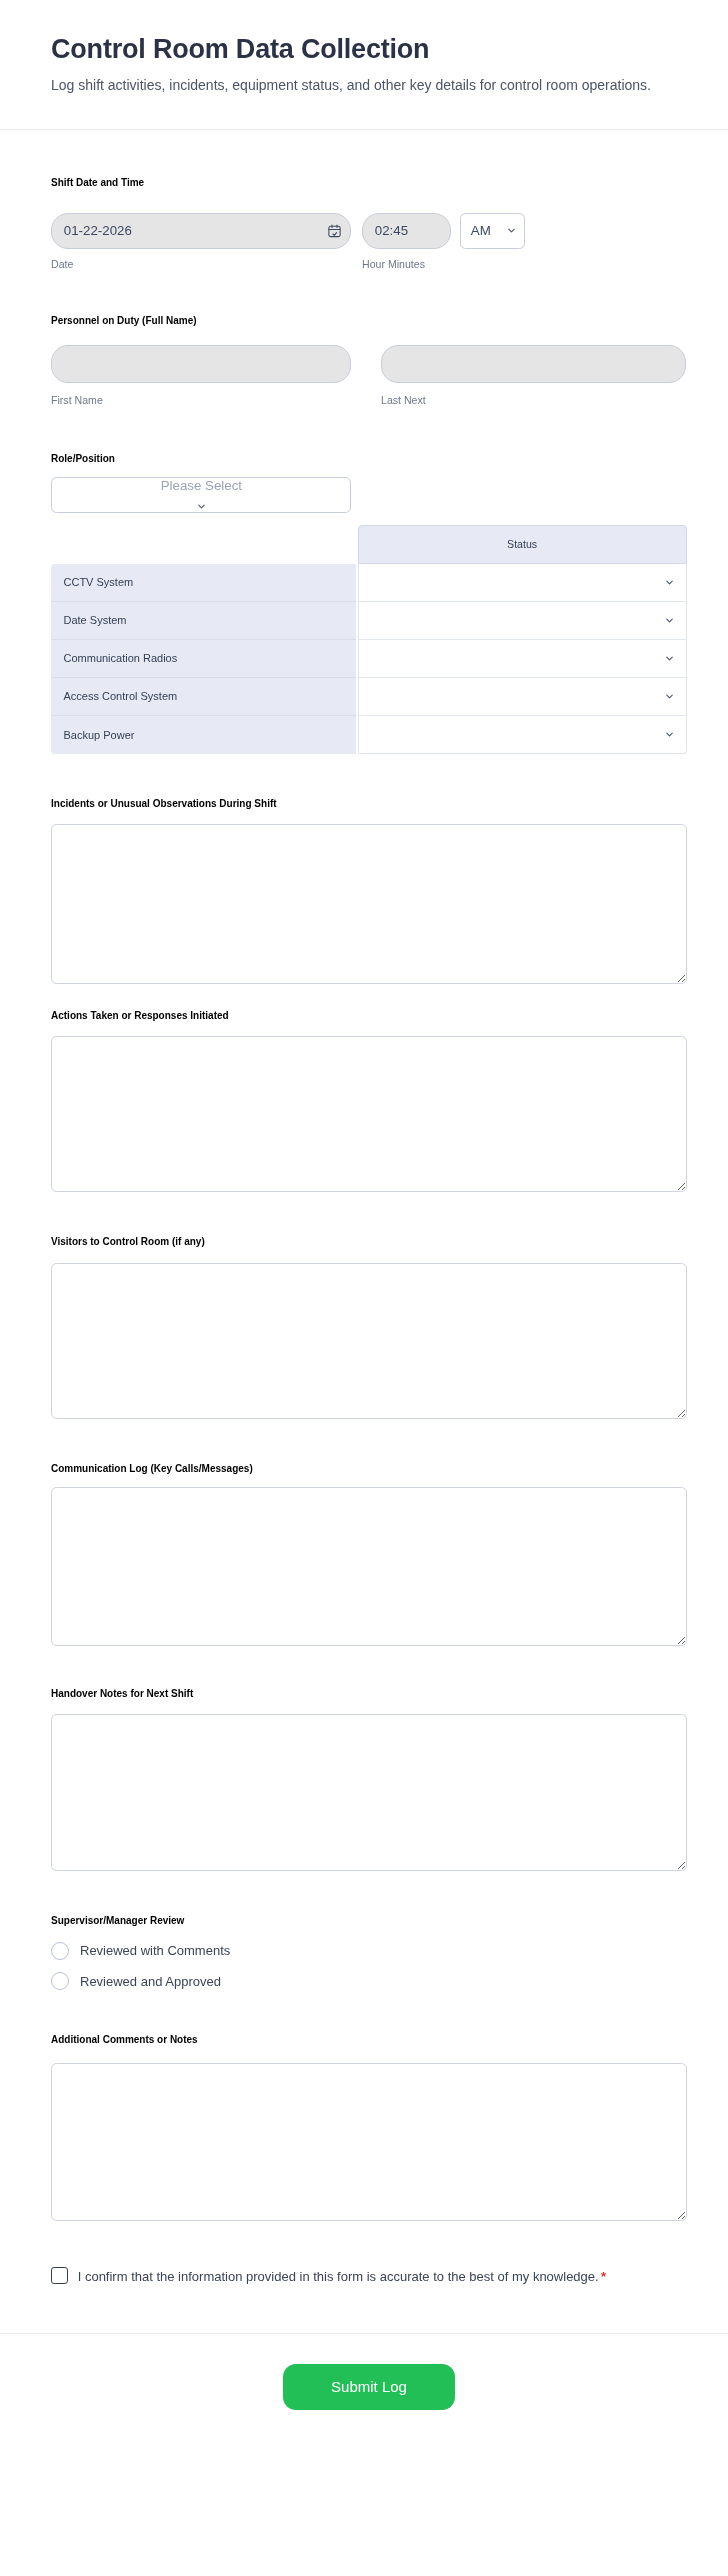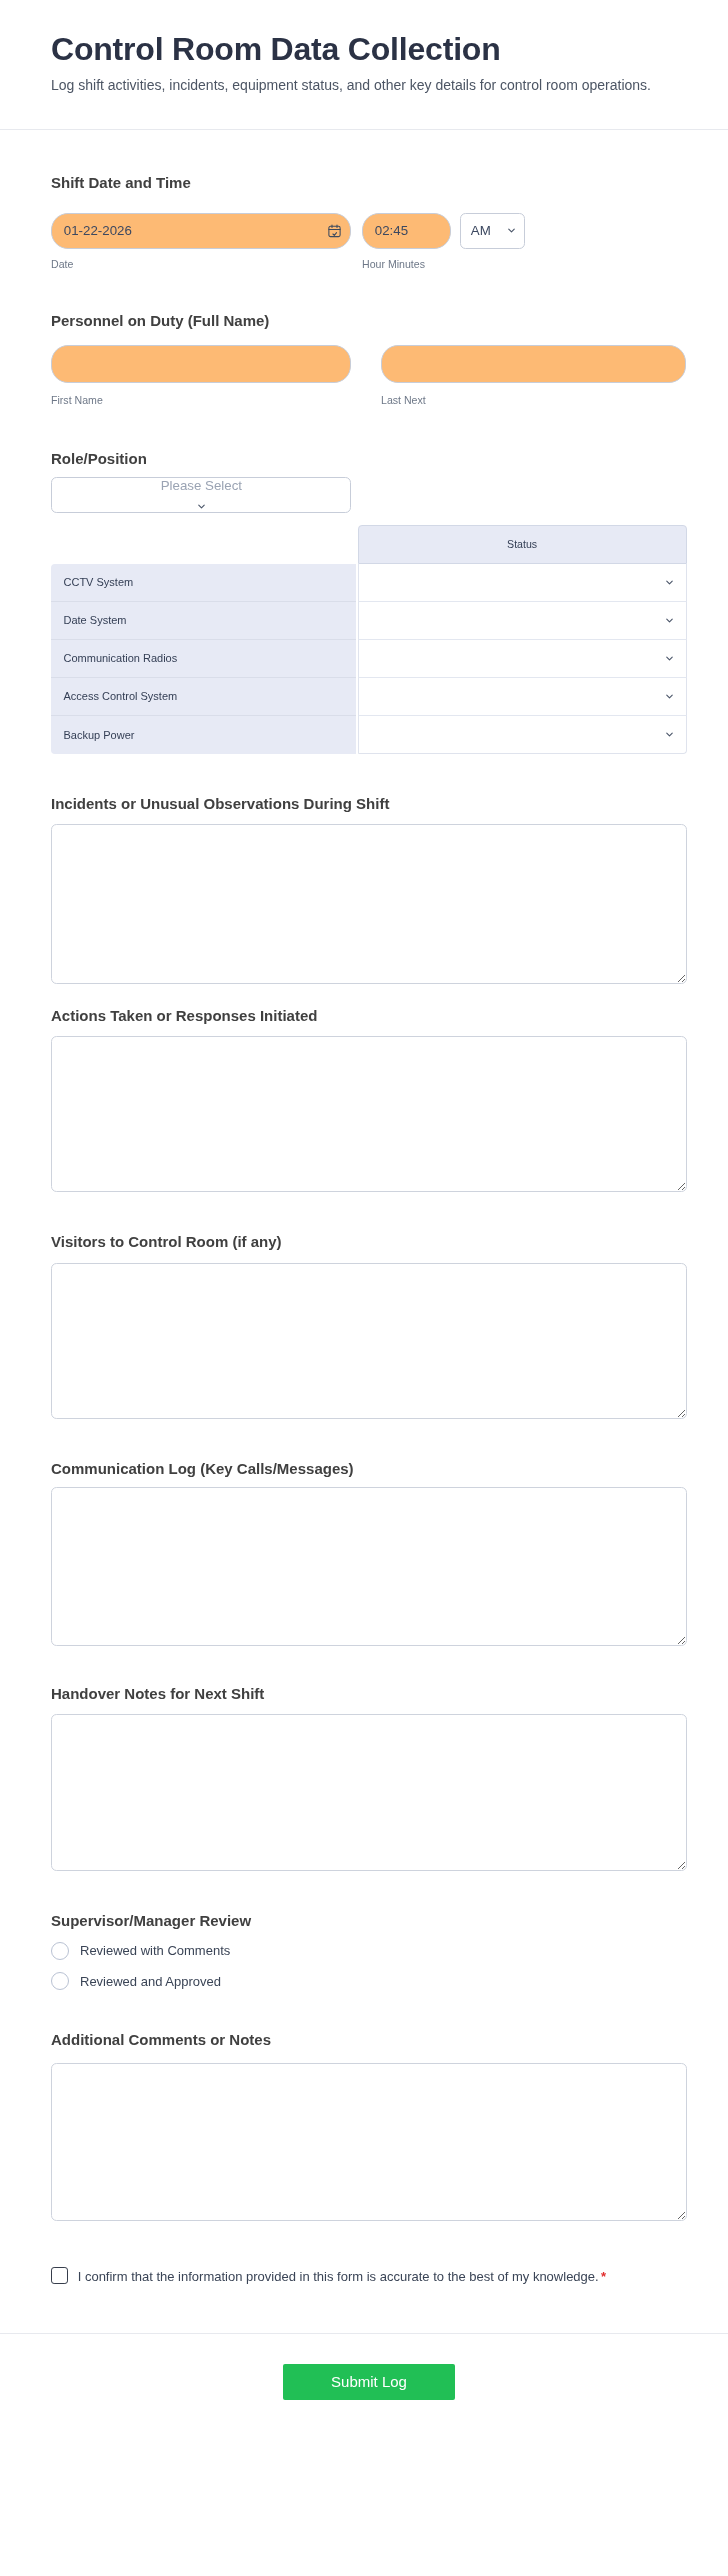--- a/index.html
+++ b/index.html
@@ -5,52 +5,52 @@
   * { box-sizing: border-box; margin: 0; padding: 0; }
   html, body { background: #ffffff; }
   body {
     width: 729px;
     font-family: "Liberation Sans", sans-serif;
     color: #3a4456;
   }
   .form-wrap { padding: 33px 42px 39px 51px; }
 
   h1.page-title {
-    font-size: 32px;
+    font-size: 27px;
     line-height: 33px;
     font-weight: 700;
     color: #2b3245;
     letter-spacing: -0.2px;
   }
   .page-subtitle {
     margin-top: 6px;
     font-size: 14px;
     line-height: 26px;
     color: #4c5564;
     max-width: 623px;
   }
   hr.divider {
     border: none;
     border-top: 0.8px solid #e7e9ee;
     margin-left: -51px;
     margin-right: -42px;
   }
   .section-label {
-    font-size: 15px;
+    font-size: 10px;
     line-height: 16.5px;
     font-weight: 600;
-    color: #404040;
+    color: #000000;
   }
 
   
   .ctl-row { display: flex; align-items: flex-start; }
   .txt-input {
     border: 0.8px solid #c7cdd9;
     border-radius: 17px;
-    background: #fdba74;
+    background: #e5e5e5;
     font-family: "Liberation Sans", sans-serif;
     font-size: 13.3px;
     color: #3c4860;
     outline: none;
   }
   .input-wrap { position: relative; }
   .cal-icon { position: absolute; right: 9.4px; top: 50%; transform: translateY(-50%); display: flex; }
 
   .date-input { width: 300px; height: 36px; padding: 0 33px 0 11.8px; }
   .time-input { width: 89px; height: 36px; padding: 0 7.8px 0 11.8px; margin-left: 11px; }
@@ -139,23 +139,23 @@
   .confirm-box {
     display: inline-block; width: 16.5px; height: 16.5px;
     border: 1.6px solid #363d4b; border-radius: 3.1px; background: #fff;
     vertical-align: -3.1px; margin-right: 10.2px; cursor: pointer;
   }
   .req-star { color: #e12d2d; font-weight: 700; margin-left: 2.4px; }
 
   
   .submit-row { width: 636px; display: flex; justify-content: center; }
   .submit-btn {
-    width: 172px; height: 36px;
+    width: 172px; height: 46px;
     background: #21bf55; color: #ffffff;
-    border: none; border-radius: 2px;
+    border: none; border-radius: 13px;
     font-family: "Liberation Sans", sans-serif;
     font-size: 15px; font-weight: 500;
     cursor: pointer;
   }
 </style>
 </head>
 <body>
 
 <div class="form-wrap">
 

